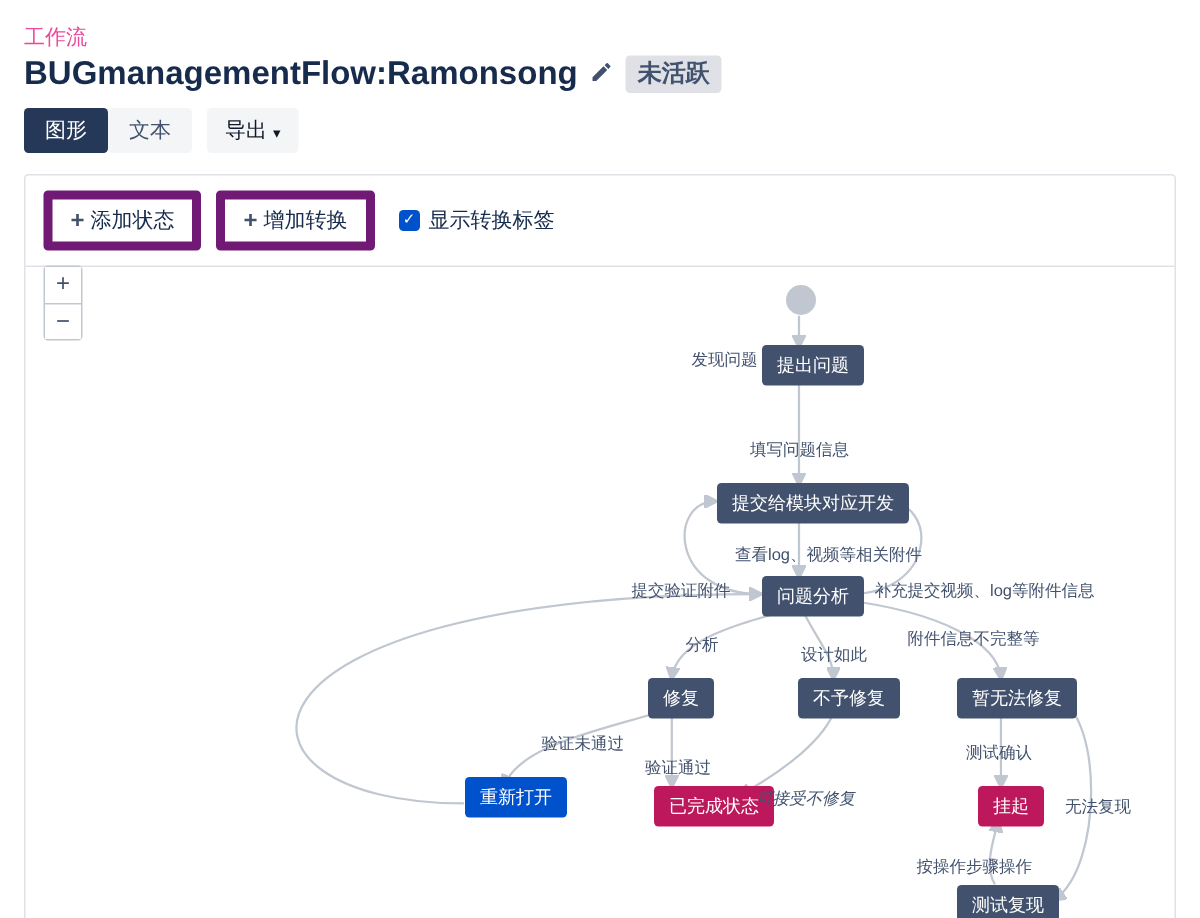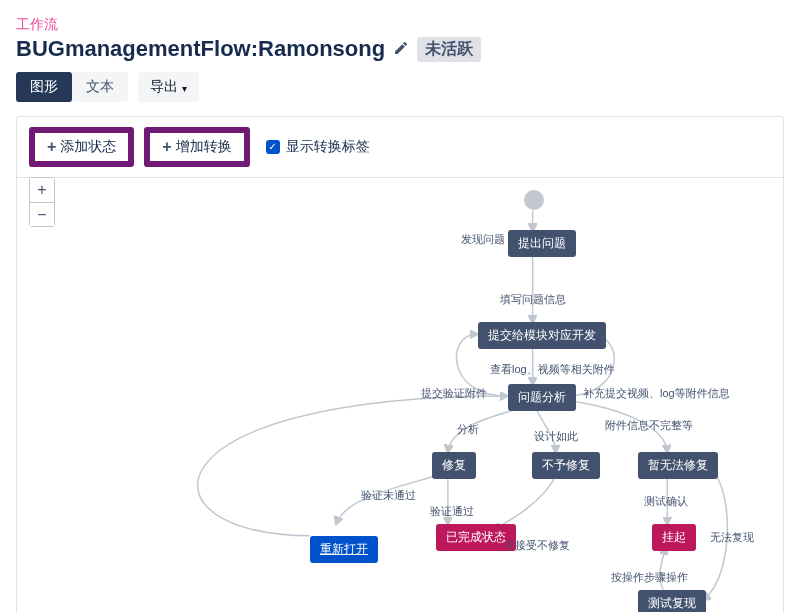--- a/index.html
+++ b/index.html
@@ -144,36 +144,36 @@
     <div class="diagram">
 
       <div class="start-dot" style="left:507px;top:12px;"></div>
 
       <div class="node" style="left:491px;top:52px;">提出问题</div>
       <div class="node" style="left:461px;top:144px;">提交给模块对应开发</div>
       <div class="node" style="left:491px;top:206px;">问题分析</div>
       <div class="node" style="left:415px;top:274px;">修复</div>
       <div class="node" style="left:515px;top:274px;">不予修复</div>
       <div class="node" style="left:621px;top:274px;">暂无法修复</div>
-      <div class="node blue" style="left:293px;top:358px;text-decoration:underline;">重新打开</div>
+      <div class="node blue" style="left:293px;top:340px;">重新打开</div>
       <div class="node green" style="left:419px;top:346px;">已完成状态</div>
       <div class="node green" style="left:635px;top:346px;">挂起</div>
       <div class="node" style="left:621px;top:412px;">测试复现</div>
 
       <div class="elabel" style="left:444px;top:54px;">发现问题</div>
       <div class="elabel" style="left:483px;top:114px;">填写问题信息</div>
       <div class="elabel" style="left:473px;top:184px;">查看log、视频等相关附件</div>
       <div class="elabel" style="left:404px;top:208px;">提交验证附件</div>
       <div class="elabel" style="left:566px;top:208px;">补充提交视频、log等附件信息</div>
       <div class="elabel" style="left:440px;top:244px;">分析</div>
       <div class="elabel" style="left:517px;top:251px;">设计如此</div>
       <div class="elabel" style="left:588px;top:240px;">附件信息不完整等</div>
       <div class="elabel" style="left:344px;top:310px;">验证未通过</div>
       <div class="elabel" style="left:413px;top:326px;">验证通过</div>
-      <div class="elabel" style="left:487px;top:360px;">可接受不修复</div>
+      <div class="elabel" style="left:487px;top:347px;font-style:italic;">可接受不修复</div>
       <div class="elabel" style="left:627px;top:316px;">测试确认</div>
       <div class="elabel" style="left:693px;top:352px;">无法复现</div>
       <div class="elabel" style="left:594px;top:392px;">按操作步骤操作</div>
 
       <svg class="edges" viewBox="0 0 768 448">
         <defs>
           <marker id="ah" viewBox="0 0 10 10" refX="8" refY="5" markerWidth="6" markerHeight="6" orient="auto">
             <path class="arrow" d="M0 0 L10 5 L0 10 z"></path>
           </marker>
         </defs>

